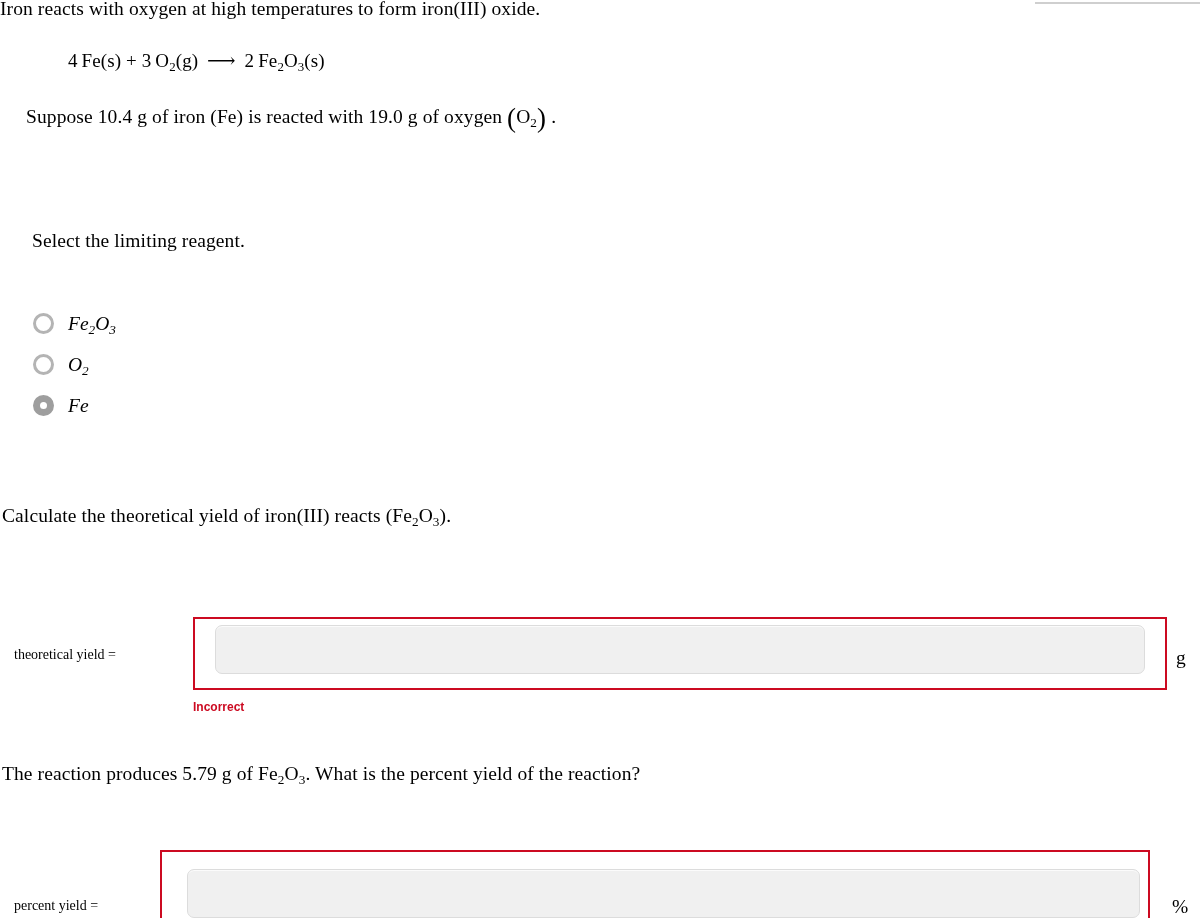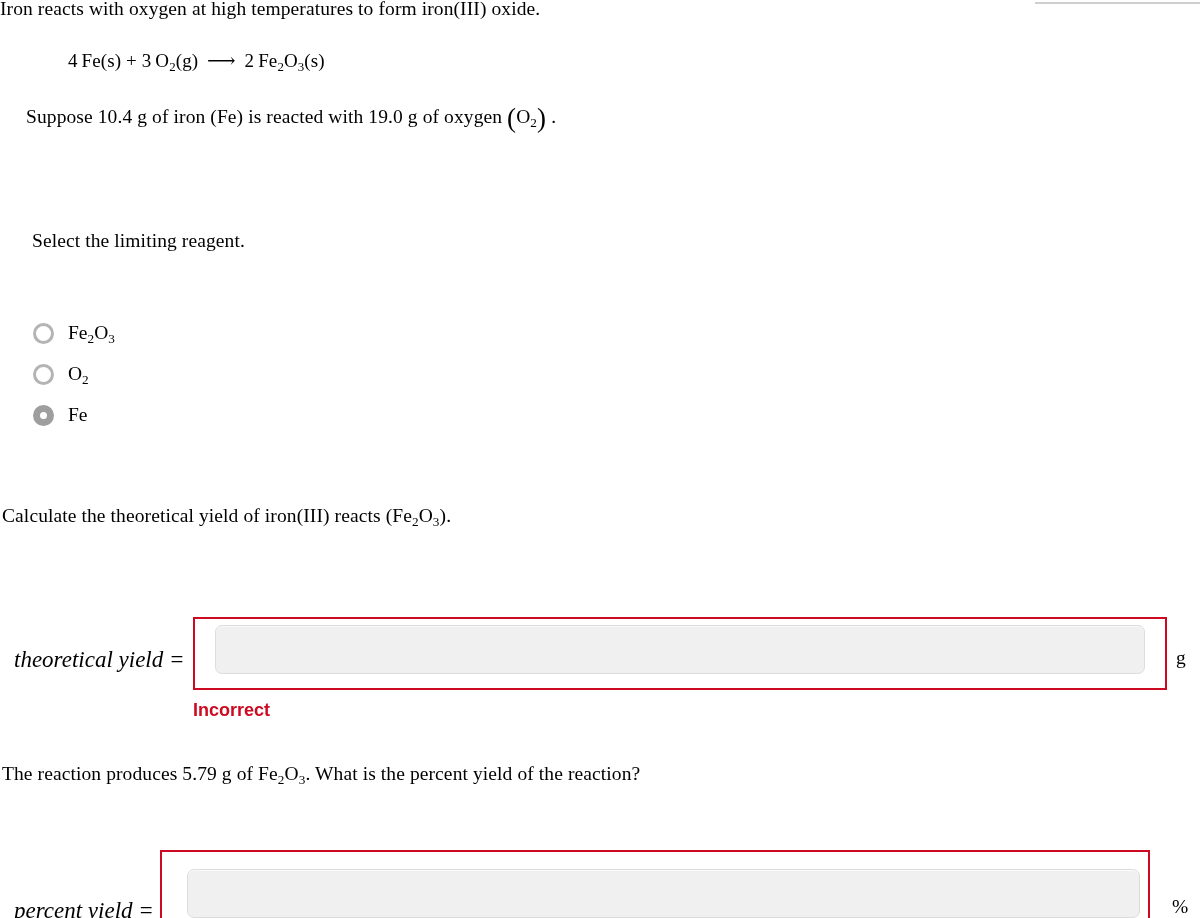--- a/index.html
+++ b/index.html
@@ -69,22 +69,23 @@
   }
 
   
   .radio-group {
     position: absolute;
     left: 33px;
     top: 303px;
   }
   .radio-row {
     display: flex;
-    align-items: flex-end;
+    align-items: center;
     height: 41px;
+    font-style: italic;
   }
   .radio {
     width: 21px;
     height: 21px;
     border-radius: 50%;
     border: 3px solid #b4b4b4;
     background: #ffffff;
     box-sizing: border-box;
     flex: 0 0 auto;
     margin-right: 14px;
@@ -108,23 +109,22 @@
   .radio-label {
     font-size: 19.5px;
     white-space: nowrap;
   }
 
   
   .answer-block { position: absolute; }
 
   .answer-label {
     position: absolute;
-    font-size: 23px;
-    white-space: nowrap;
-    font-style: italic;
+    font-size: 14px;
+    white-space: nowrap;
   }
 
   .red-box {
     position: absolute;
     border: 2px solid #cc0a21;
     box-sizing: border-box;
     background: #ffffff;
   }
 
   .answer-input {
@@ -137,21 +137,21 @@
   }
 
   .unit {
     position: absolute;
     font-size: 19.5px;
   }
 
   .feedback {
     position: absolute;
     font-family: "Liberation Sans", "DejaVu Sans", sans-serif;
-    font-size: 18px;
+    font-size: 12px;
     font-weight: 700;
     color: #cc0a21;
     white-space: nowrap;
   }
 
   
   #theoretical-box     { left: 193px; top: 617px; width: 974px; height: 73px; }
   #theoretical-input   { left: 215px; top: 625px; width: 930px; height: 49px; }
   #theoretical-label   { left: 14px;  top: 647px; }
   #theoretical-unit    { left: 1176px; top: 647px; }

